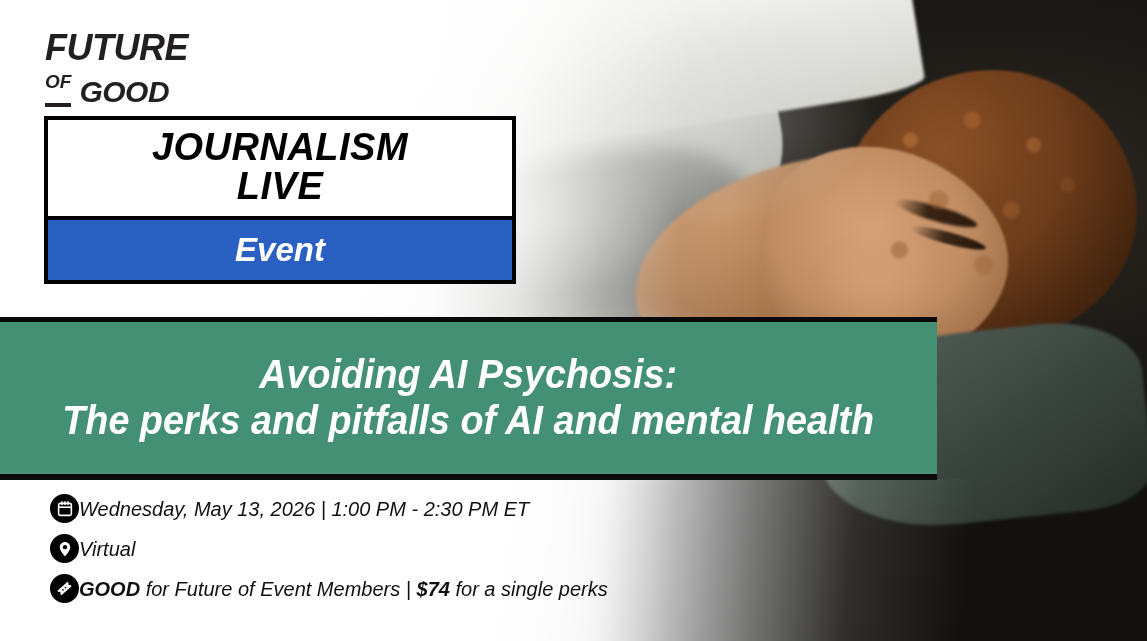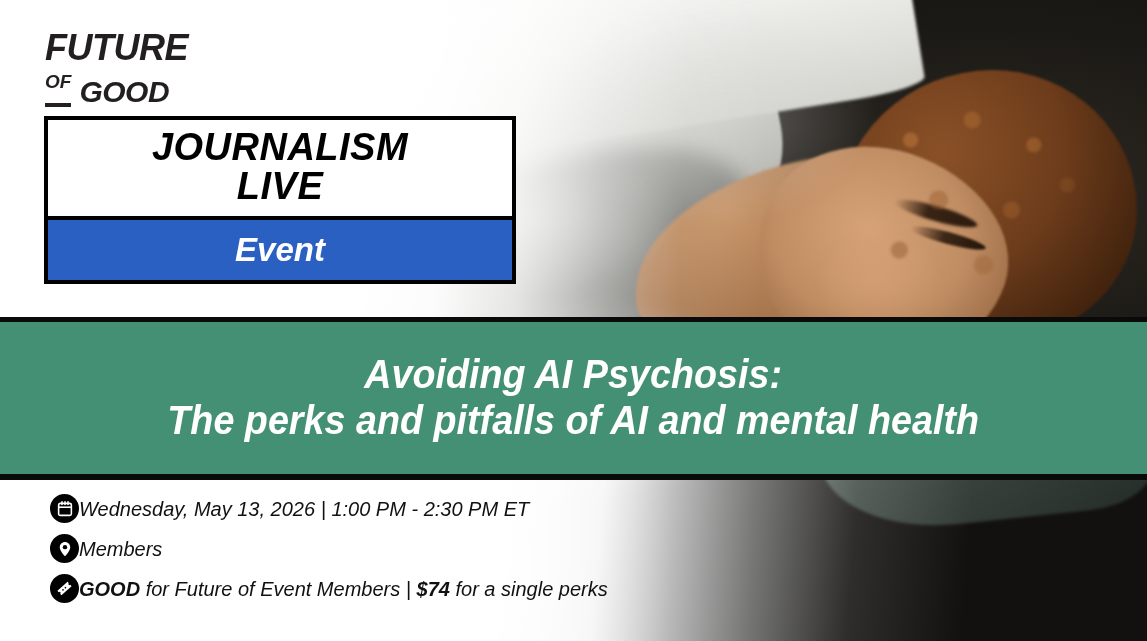--- a/index.html
+++ b/index.html
@@ -277,21 +277,21 @@
     font-size: 33px;
     font-weight: 700;
     line-height: 1;
   }
 
   
   .title-band {
     position: absolute;
     left: 0;
     top: 317px;
-    width: 1147px;
+    width: 937px;
     height: 163px;
     background: #449075;
     border-top: 5px solid #0a0a0a;
     border-bottom: 6px solid #0a0a0a;
     display: flex;
     flex-direction: column;
     align-items: center;
     justify-content: center;
   }
   .title-line {
@@ -398,21 +398,21 @@
       <span class="detail-text">Wednesday, May 13, 2026 | 1:00 PM - 2:30 PM ET</span>
     </div>
 
     <div class="detail-row">
       <span class="detail-icon">
         <svg width="18" height="18" viewBox="0 0 24 24" aria-hidden="true">
           <path d="M12 2.6c-3.9 0-7 3.1-7 7 0 5.1 7 12 7 12s7-6.9 7-12c0-3.9-3.1-7-7-7z" fill="#ffffff"></path>
           <circle cx="12" cy="9.5" r="2.9" fill="#000000"></circle>
         </svg>
       </span>
-      <span class="detail-text">Members</span>
+      <span class="detail-text">Virtual</span>
     </div>
 
     <div class="detail-row">
       <span class="detail-icon">
         <svg width="19" height="19" viewBox="0 0 24 24" aria-hidden="true">
           <g transform="rotate(-42 12 12)">
             <path d="M3.4 8.2h17.2v2.3a1.5 1.5 0 0 0 0 3v2.3H3.4v-2.3a1.5 1.5 0 0 0 0-3z" fill="#ffffff"></path>
             <circle cx="9.4" cy="12" r="1.05" fill="#000000"></circle>
             <circle cx="13.6" cy="12" r="1.05" fill="#000000"></circle>
           </g>

